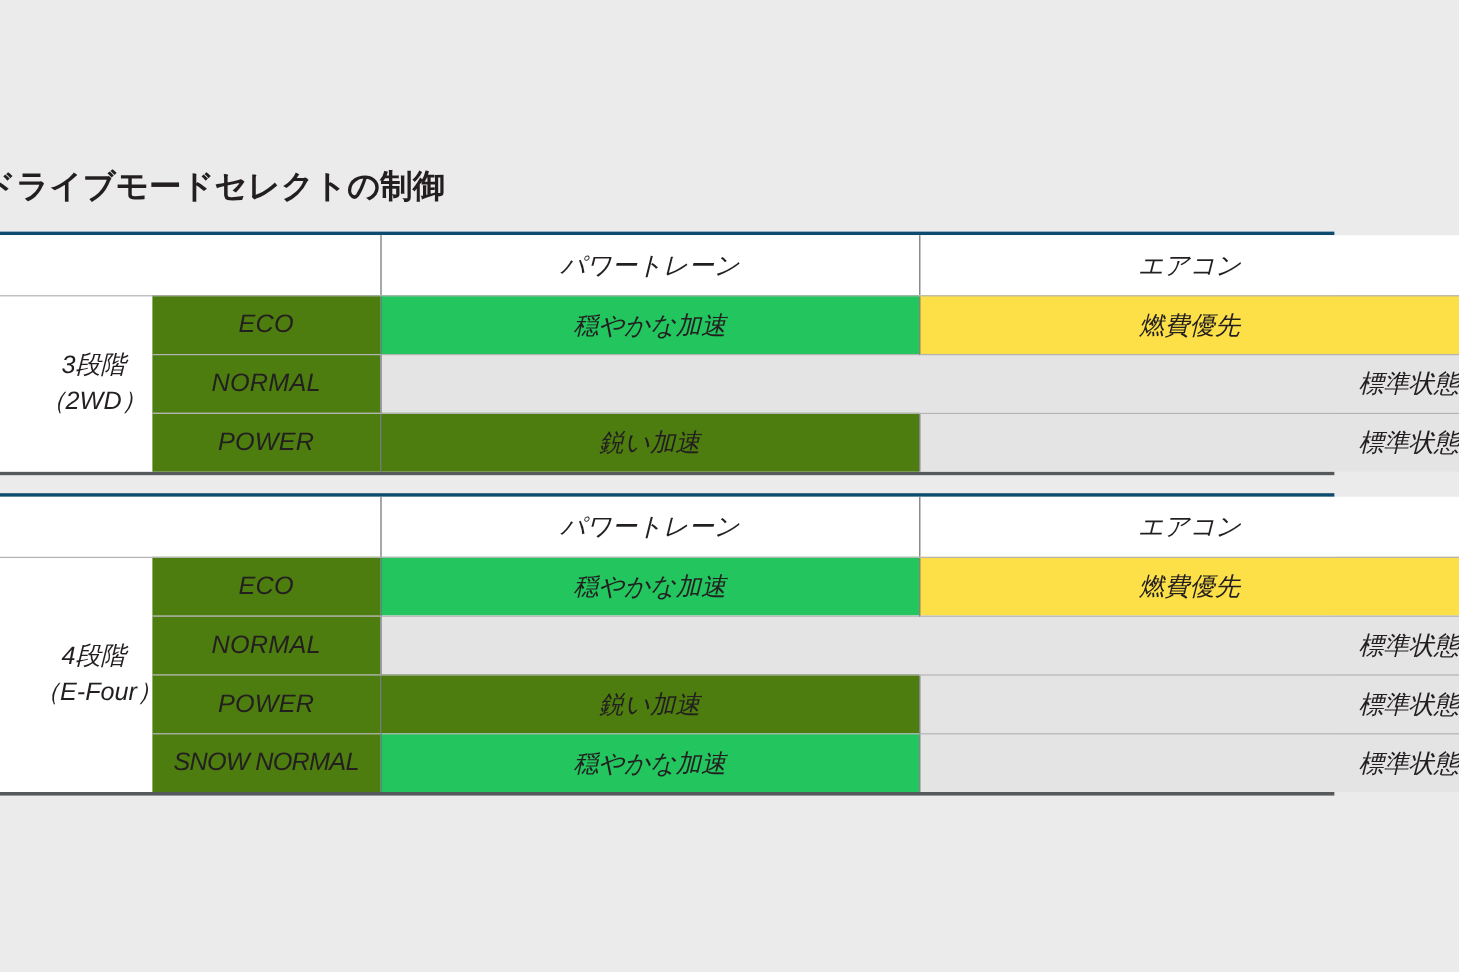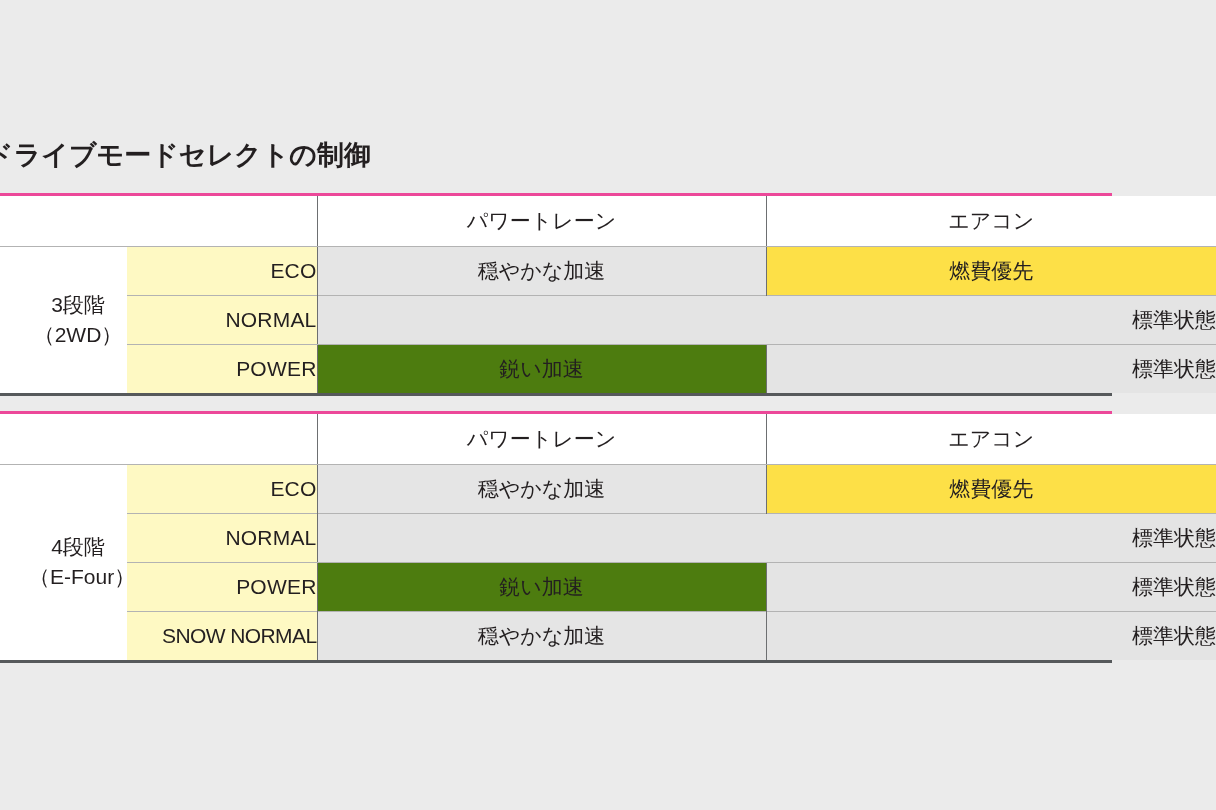--- a/index.html
+++ b/index.html
@@ -28,23 +28,24 @@
     line-height: 40px;
     white-space: nowrap;
   }
 
   
   .table-block {
     position: absolute;
     left: 0;
     width: 1112px;
     background: #ffffff;
-    border-top: 3px solid #ec4899;
+    border-top: 3px solid #0c4a6e;
     border-bottom: 3px solid #56595b;
     box-sizing: border-box;
+    font-style: italic;
   }
   #table-1 { top: 193px; }
   #table-2 { top: 411px; }
 
   table.spec {
     border-collapse: collapse;
     width: 1216px;
     table-layout: fixed;
   }
   table.spec td {
@@ -82,23 +83,23 @@
     text-align: center;
     background: #ffffff;
     line-height: 30px;
     font-size: 21px;
     padding-right: 2px;
   }
   .group-label .gl-line { display: block; white-space: nowrap; margin-left: 29px; }
 
   
   .mode-cell {
-    text-align: right;
+    text-align: center;
     padding-left: 11px;
-    background: #fef9c3;
+    background: #4d7c0f;
     height: 49px;
     letter-spacing: 0.2px;
   }
   .mode-cell.mid-rule   { border-top: 1px solid #b3b3b3; margin-top: 12px; }
   .mode-cell.narrow-txt { letter-spacing: -0.6px; }
 
   
   .val-cell {
     text-align: center;
     height: 49px;
@@ -106,21 +107,21 @@
   }
   .val-cell.rule-top { border-top: 1px solid #b3b3b3; }
   .val-span {
     text-align: center;
     height: 49px;
     border-left: 1px solid #6d6f71;
     border-top: 1px solid #b3b3b3;
     border-bottom: 1px solid #b3b3b3;
   }
 
-  .bg-blue  { background: #e5e5e5; }
+  .bg-blue  { background: #22c55e; }
   .bg-green { background: #fde047; }
   .bg-pink  { background: #4d7c0f; }
   .bg-grey  { background: #e4e4e4; text-align: right; }
 </style>
 </head>
 <body>
 
 <div class="page-title">ドライブモードセレクトの制御</div>
 
 <div class="table-block" id="table-1">

